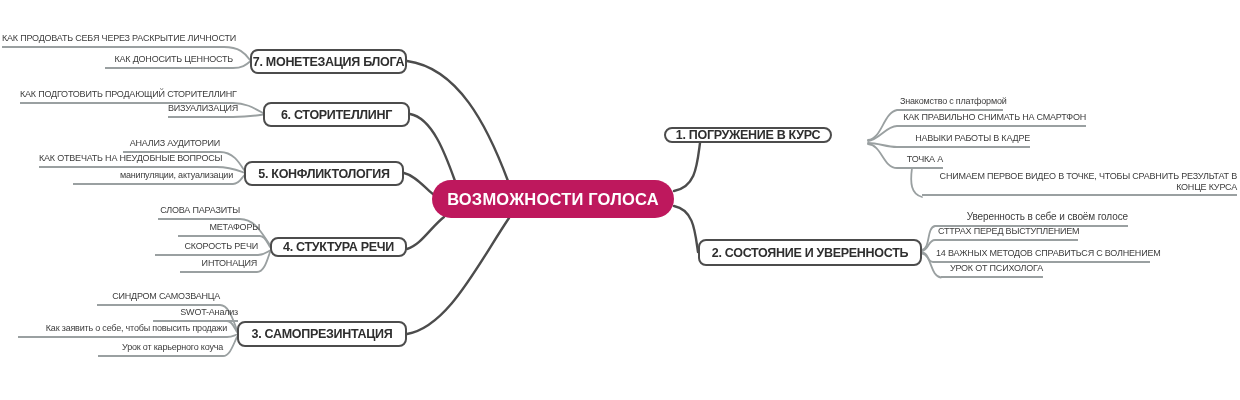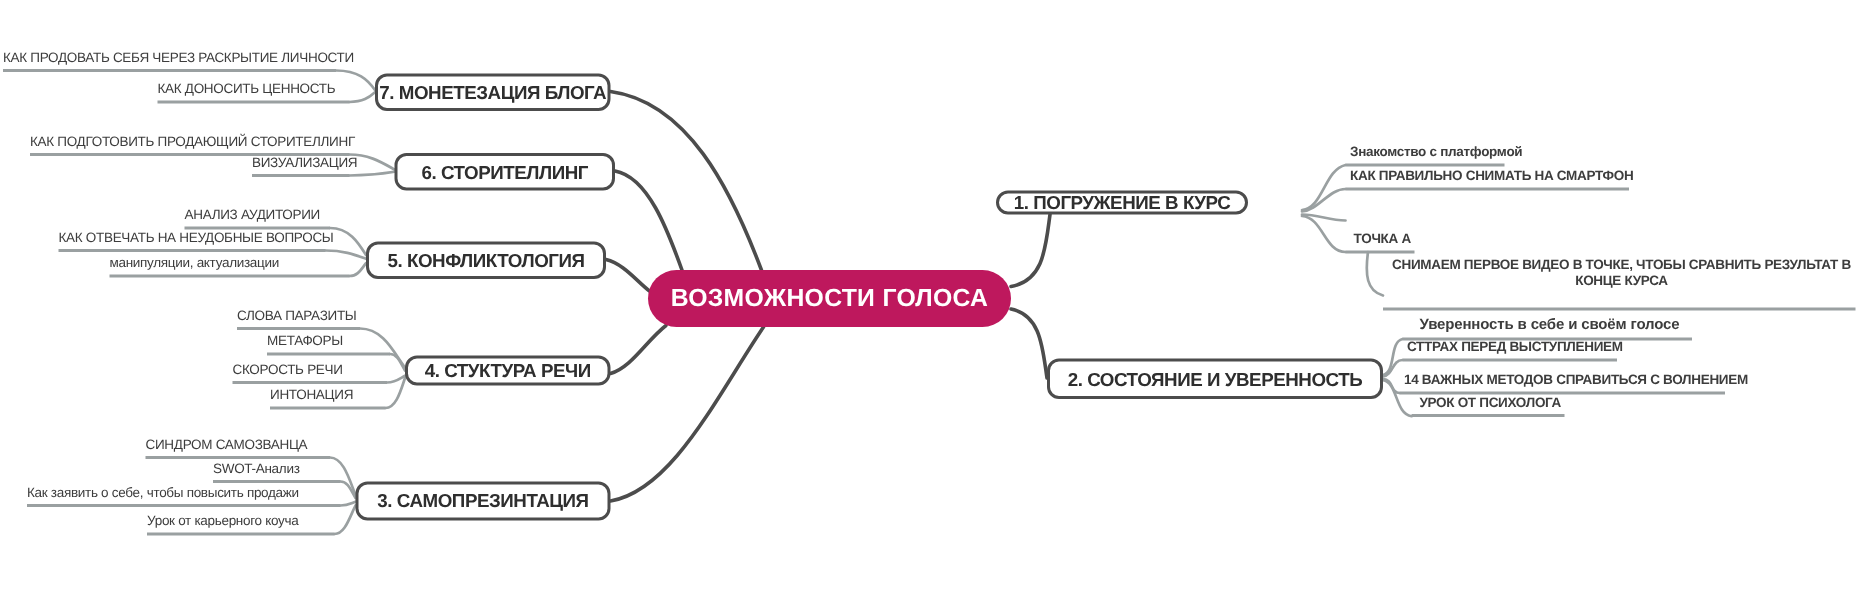--- a/index.html
+++ b/index.html
@@ -17,25 +17,25 @@
     font-size:12.5px;letter-spacing:-0.3px;white-space:nowrap;z-index:2;
   }
   .root{
     position:absolute;box-sizing:border-box;background:#be185d;border-radius:19px;
     color:#ffffff;font-weight:700;display:flex;align-items:center;justify-content:center;
     font-size:16.5px;letter-spacing:0.2px;white-space:nowrap;z-index:3;
   }
   .sub{
     position:absolute;box-sizing:content-box;font-size:9px;line-height:11px;
     letter-spacing:-0.2px;color:#3d3d3d;border-bottom:2px solid #9aa0a1;
-    padding-bottom:2px;text-align:left;white-space:nowrap;z-index:2;
+    padding-bottom:2px;text-align:right;white-space:nowrap;z-index:2;
   }
-  .sub.r{text-align:center;padding-left:3px;font-weight:bold;}
+  .sub.r{text-align:right;padding-left:3px;}
   .sub.lg{font-size:10px;line-height:13px;letter-spacing:-0.1px;}
-  .sub.wrap{white-space:normal;line-height:11px;padding-bottom:12px;}
+  .sub.wrap{white-space:normal;line-height:11px;padding-bottom:1px;}
 </style>
 </head>
 <body>
 
 <div class="canvas">
 
   <svg class="edges" width="1240" height="400" viewBox="0 0 1240 400">
 
     <path class="edge-main" d="M407,61 C458,68 487,125 508,181"></path>
     <path class="edge-main" d="M410,114 C432,118 445,153 455,181"></path>
@@ -91,26 +91,27 @@
   <div class="sub" style="left:123px;top:138px;width:97px">АНАЛИЗ АУДИТОРИИ</div>
   <div class="sub" style="left:39px;top:153px;width:178px">КАК ОТВЕЧАТЬ НА НЕУДОБНЫЕ ВОПРОСЫ</div>
   <div class="sub" style="left:73px;top:170px;width:160px">манипуляции, актуализации</div>
 
   <div class="sub" style="left:158px;top:205px;width:82px">СЛОВА ПАРАЗИТЫ</div>
   <div class="sub" style="left:178px;top:222px;width:82px">МЕТАФОРЫ</div>
   <div class="sub" style="left:155px;top:241px;width:103px">СКОРОСТЬ РЕЧИ</div>
   <div class="sub" style="left:180px;top:258px;width:77px">ИНТОНАЦИЯ</div>
 
   <div class="sub" style="left:97px;top:291px;width:123px">СИНДРОМ САМОЗВАНЦА</div>
-  <div class="sub" style="left:142px;top:307px;width:85px">SWOT-Анализ</div>
+  <div class="sub" style="left:153px;top:307px;width:85px">SWOT-Анализ</div>
   <div class="sub" style="left:18px;top:323px;width:209px">Как заявить о себе, чтобы повысить продажи</div>
   <div class="sub" style="left:98px;top:342px;width:125px">Урок от карьерного коуча</div>
 
   <div class="sub r" style="left:897px;top:96px;width:103px">Знакомство  с платформой</div>
   <div class="sub r" style="left:897px;top:112px;width:186px">КАК ПРАВИЛЬНО СНИМАТЬ НА СМАРТФОН</div>
+  <div class="sub r" style="left:897px;top:133px;width:130px">НАВЫКИ РАБОТЫ В КАДРЕ</div>
   <div class="sub r" style="left:897px;top:154px;width:43px">ТОЧКА А</div>
   <div class="sub r wrap" style="left:922px;top:171px;width:312px">СНИМАЕМ ПЕРВОЕ ВИДЕО В ТОЧКЕ, ЧТОБЫ СРАВНИТЬ РЕЗУЛЬТАТ В КОНЦЕ КУРСА</div>
 
   <div class="sub r lg" style="left:935px;top:210px;width:190px">Уверенность в себе и своём голосе</div>
   <div class="sub r" style="left:935px;top:226px;width:140px">СТТРАХ ПЕРЕД ВЫСТУПЛЕНИЕМ</div>
   <div class="sub r" style="left:933px;top:248px;width:214px">14 ВАЖНЫХ МЕТОДОВ СПРАВИТЬСЯ С ВОЛНЕНИЕМ</div>
   <div class="sub r" style="left:941px;top:263px;width:99px">УРОК ОТ ПСИХОЛОГА</div>
 
 </div>
 

